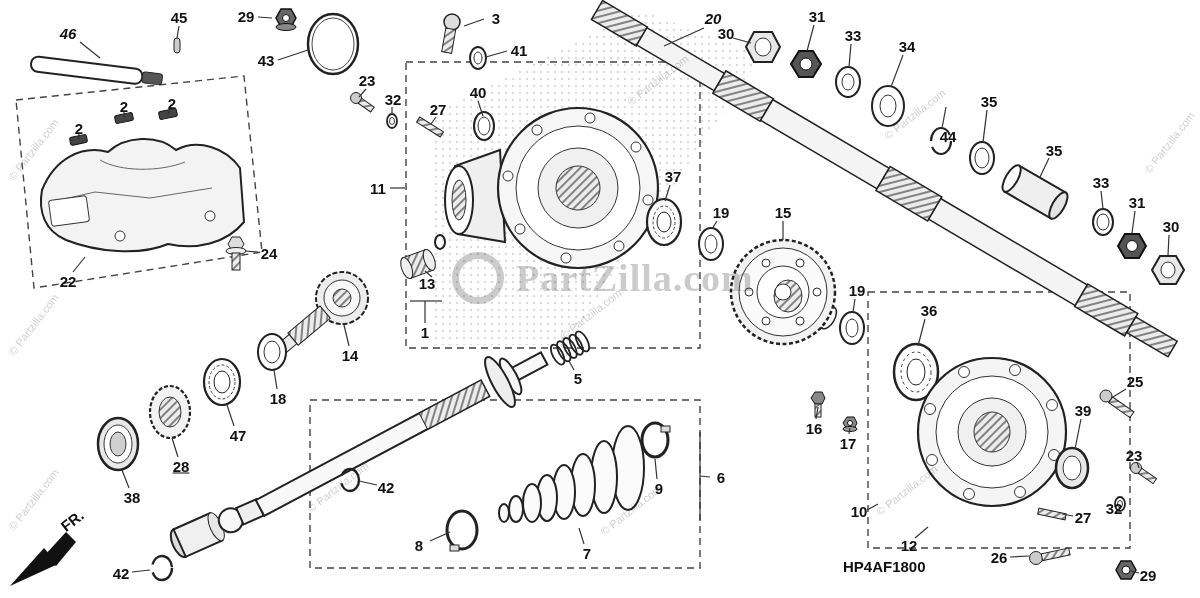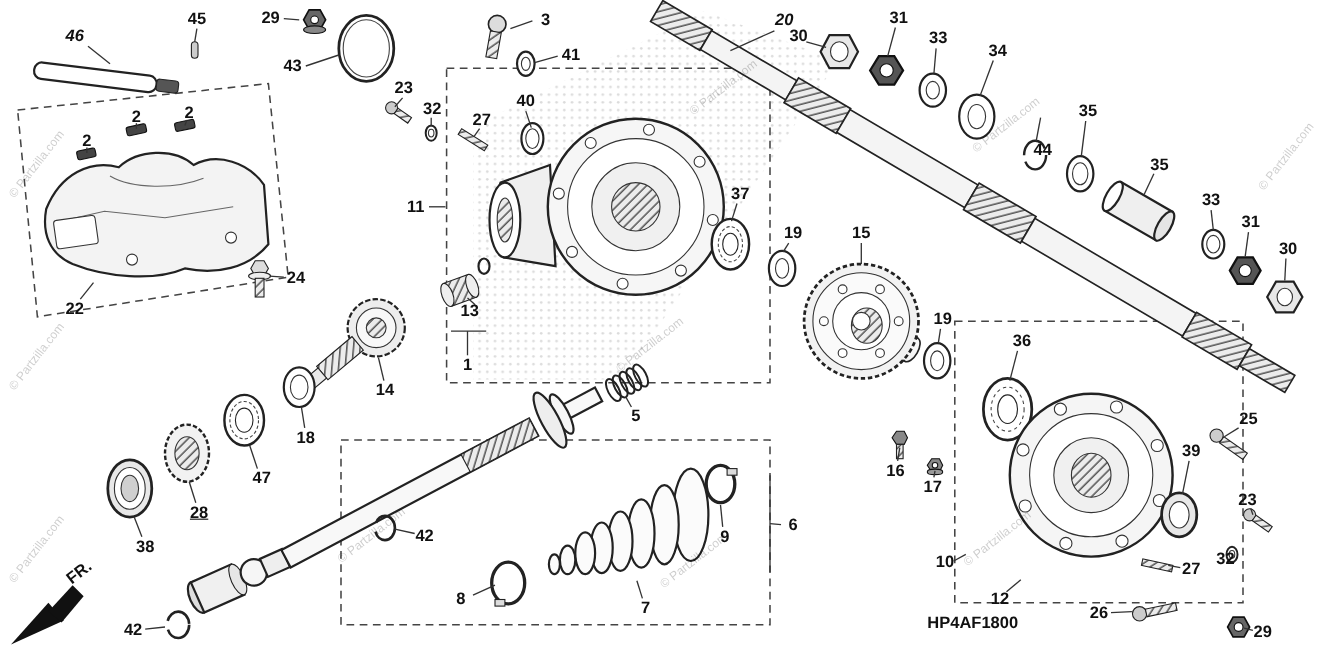--- a/index.html
+++ b/index.html
@@ -431,20 +431,24 @@
       <div class="wm" style="left: 6px; top: 525px; transform: rotate(-52deg);">© Partzilla.com</div>
       <div class="wm" style="left: 305px; top: 505px; transform: rotate(-38deg);">© Partzilla.com</div>
       <div class="wm" style="left: 558px; top: 332px; transform: rotate(-38deg);">© Partzilla.com</div>
       <div class="wm" style="left: 625px; top: 98px; transform: rotate(-38deg);">© Partzilla.com</div>
       <div class="wm" style="left: 882px; top: 132px; transform: rotate(-38deg);">© Partzilla.com</div>
       <div class="wm" style="left: 1142px; top: 168px; transform: rotate(-52deg);">© Partzilla.com</div>
       <div class="wm" style="left: 874px; top: 508px; transform: rotate(-38deg);">© Partzilla.com</div>
       <div class="wm" style="left: 598px; top: 528px; transform: rotate(-38deg);">© Partzilla.com</div>
     </div>
 
+<div class="center-wm">
+  <div class="ring"></div>
+  <span>PartZilla.com</span>
+</div>
 
 <div id="callouts">
       <div class="callout" style="left: 68px; top: 33px; font-style: italic;">46</div>
       <div class="callout" style="left: 179px; top: 17px;">45</div>
       <div class="callout" style="left: 246px; top: 16px;">29</div>
       <div class="callout" style="left: 266px; top: 60px;">43</div>
       <div class="callout" style="left: 496px; top: 18px;">3</div>
       <div class="callout" style="left: 519px; top: 50px;">41</div>
       <div class="callout" style="left: 367px; top: 80px;">23</div>
       <div class="callout" style="left: 393px; top: 99px;">32</div>

